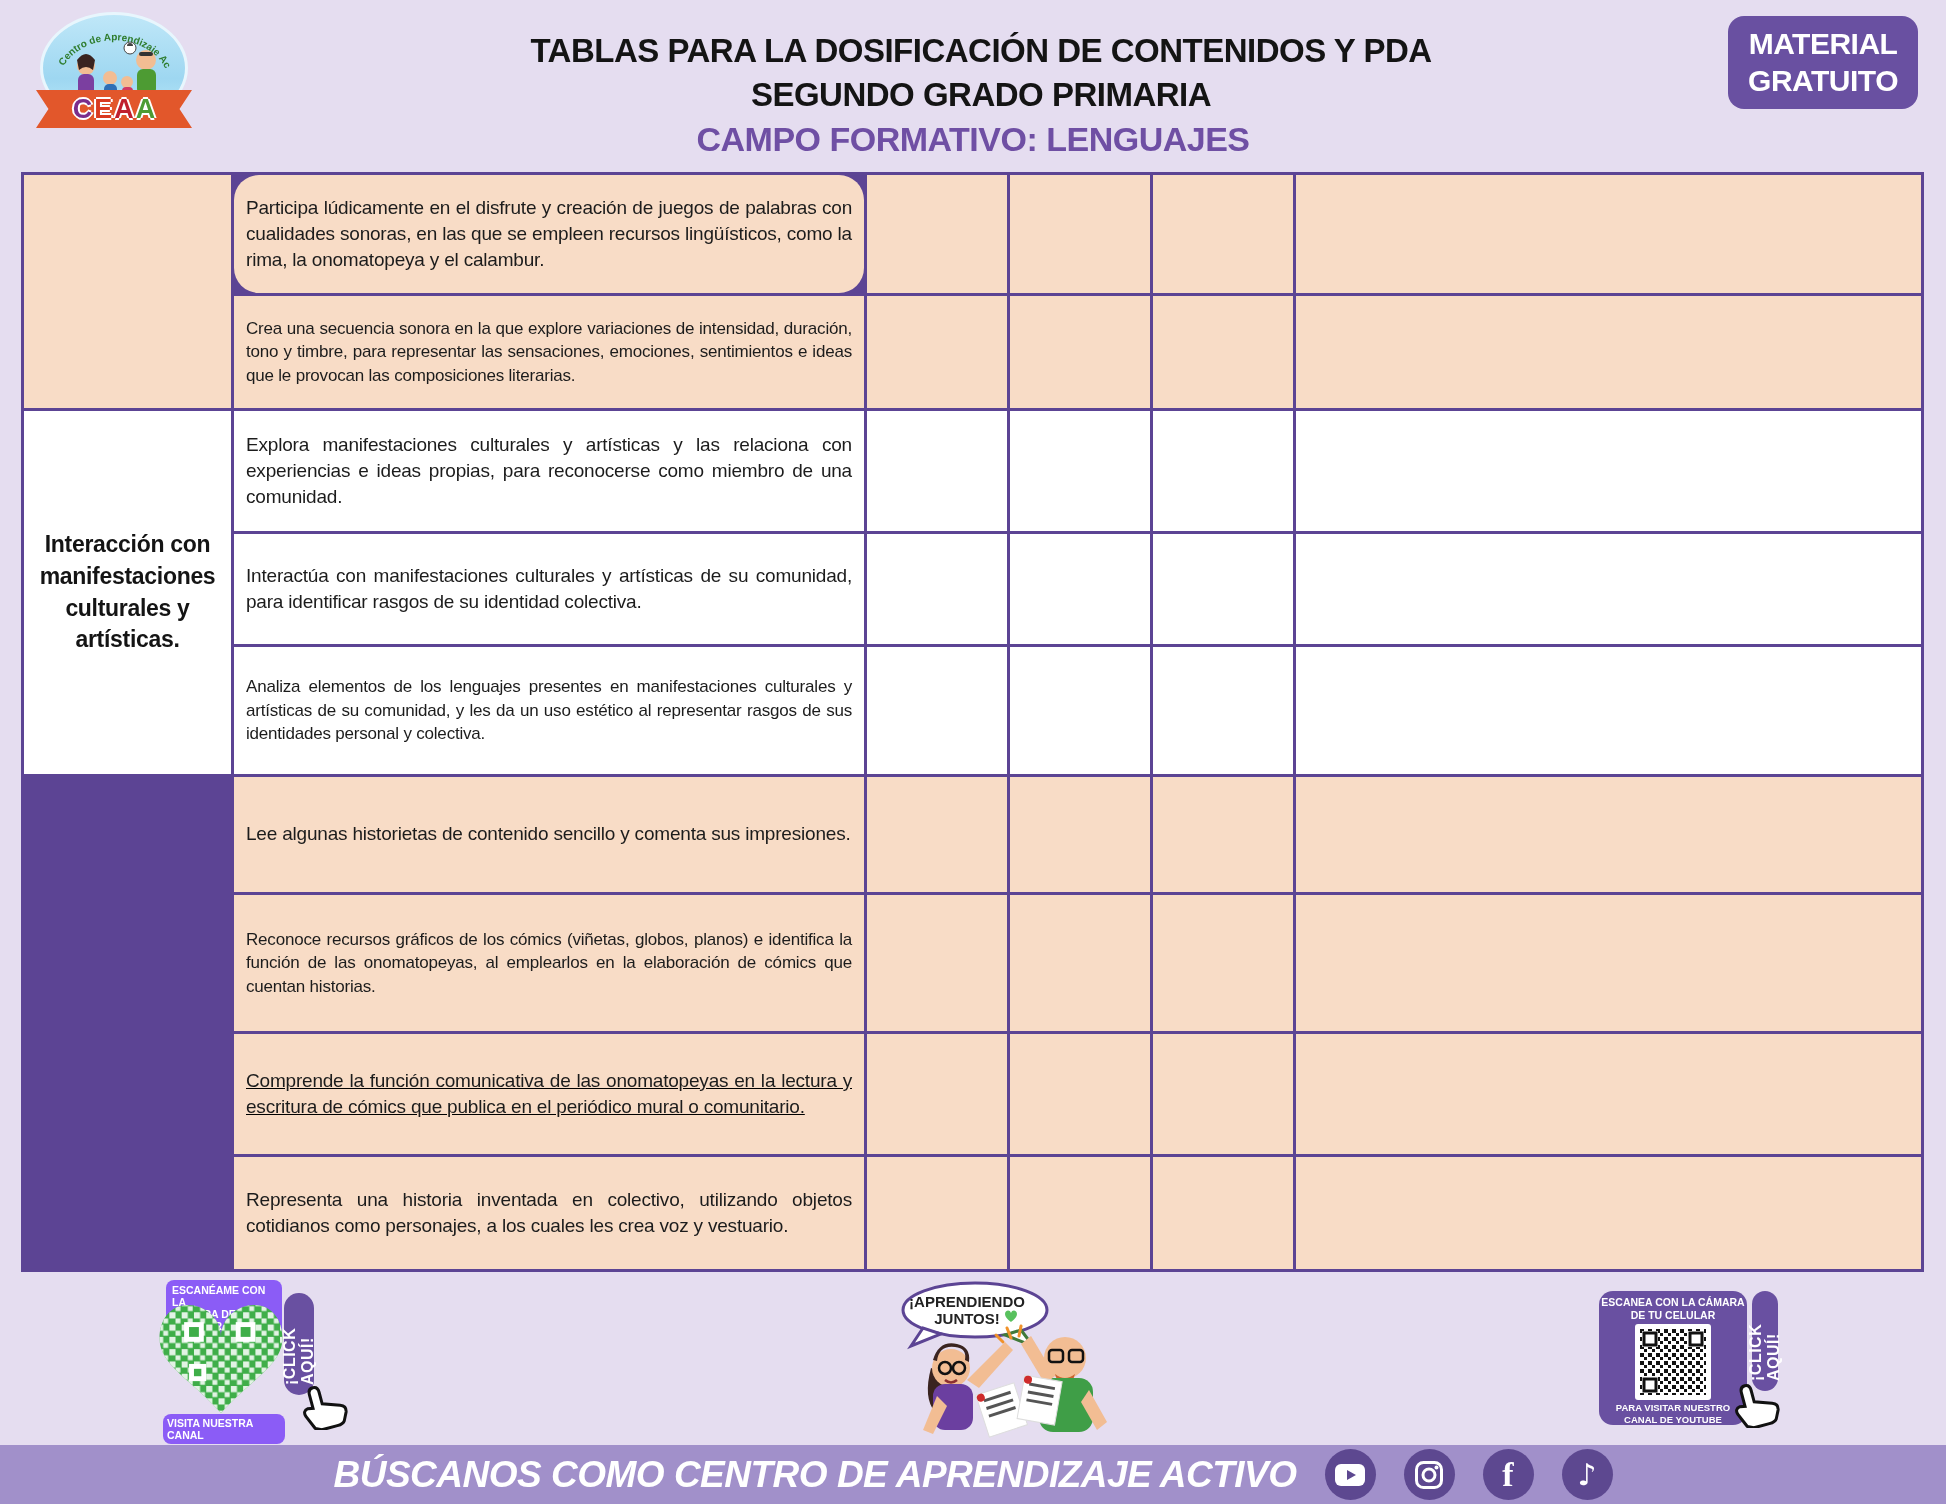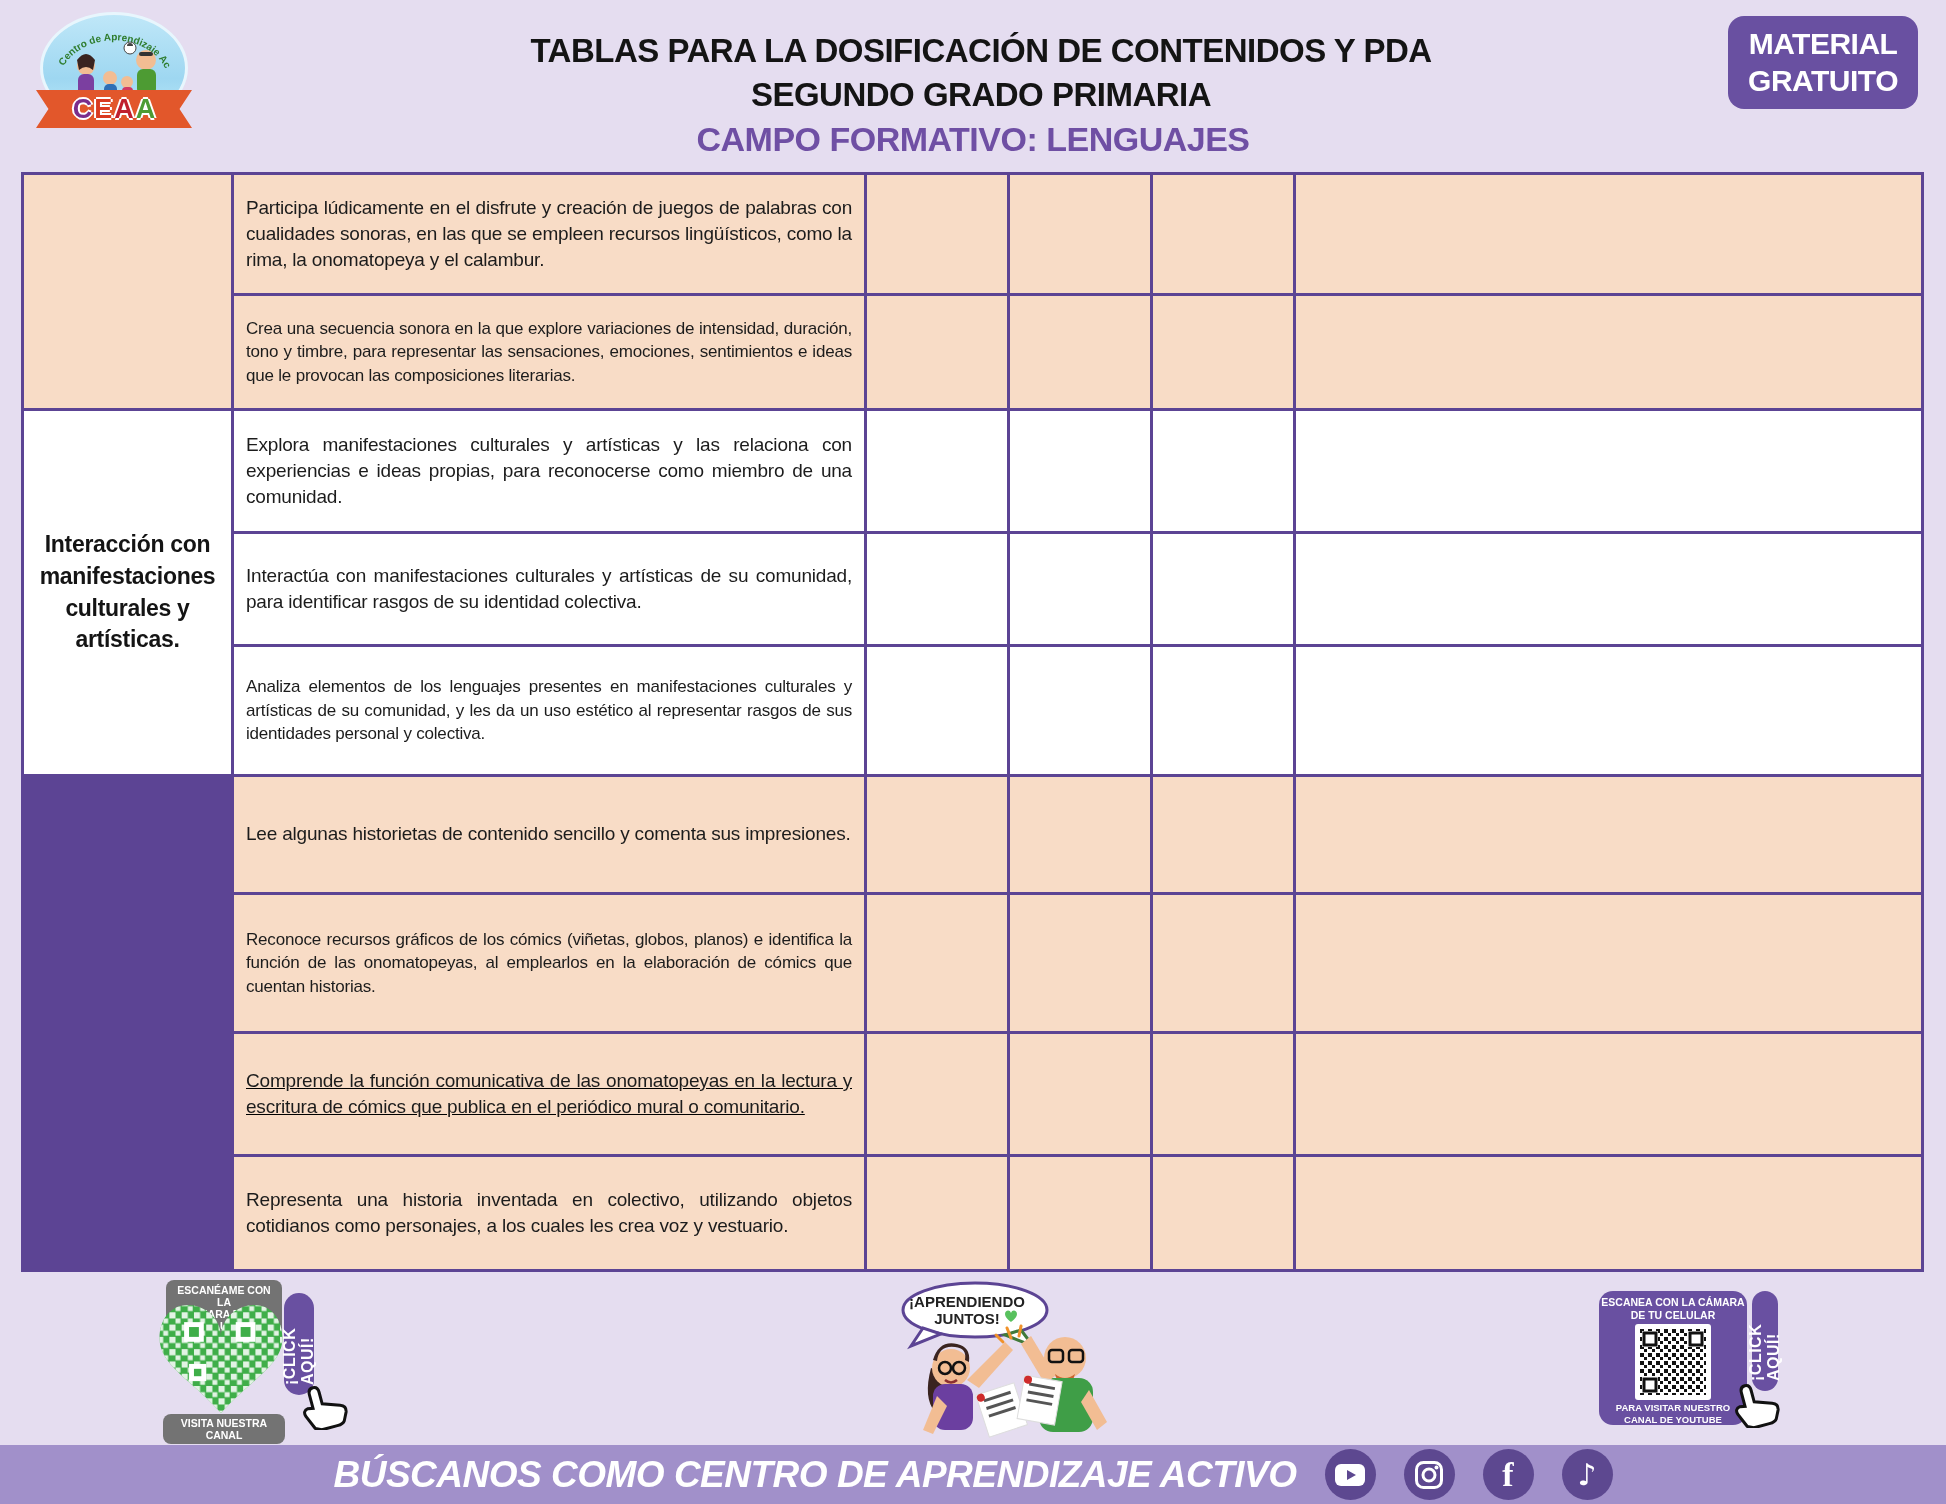--- a/index.html
+++ b/index.html
@@ -50,22 +50,22 @@
   .cell { background:#fff; display:flex; align-items:center; }
   .cell.peach { background:#f8dcc6; }
   .cat { justify-content:center; text-align:center; padding:6px 8px;
     font-weight:bold; font-size:23px; line-height:1.38; color:#141414; letter-spacing:-0.3px; }
   .pda { padding:8px 12px 8px 12px; }
   .pda > div { width:100%; text-align:justify; color:#1c1c1c; line-height:1.38; letter-spacing:-0.2px; }
   .fs-lg > div { font-size:19px; }
   .fs-md > div { font-size:17px; }
 
   
-  .pill { background:#737373; color:#fff; font-weight:bold; border-radius:8px;
-    text-align:center; line-height:1.15; }
+  .pill { background:#8b5cf6; color:#fff; font-weight:bold; border-radius:8px;
+    text-align:left; line-height:1.15; }
   .vpill {
     position:absolute; background:#6950a1; color:#fff; font-weight:bold;
     border-radius:18px; writing-mode:vertical-rl; transform:rotate(180deg);
     text-orientation:mixed; display:flex; align-items:center; justify-content:center;
     font-size:16px; letter-spacing:0.5px; padding:10px 4px;
   }
   .hand { position:absolute; pointer-events:none; }
 
   
   #shop-label-top { position:absolute; left:166px; top:1280px; width:116px; padding:4px 6px; font-size:10.5px; }
@@ -137,21 +137,21 @@
   <div id="badge">
     <div>MATERIAL</div>
     <div>GRATUITO</div>
   </div>
 
   <div id="grid">
 
     <div class="cell peach cat" style="grid-column:1; grid-row:1 / span 2;"></div>
     <div class="cell cat" style="grid-column:1; grid-row:3 / span 3;">Interacción con manifestaciones culturales y artísticas.</div>
 
-    <div class="cell peach pda fs-lg" style="grid-column:2; grid-row:1;">
+    <div class="cell peach pda fs-lg" style="grid-column:2; grid-row:1;border-radius:25px;">
       <div>Participa lúdicamente en el disfrute y creación de juegos de palabras con cualidades sonoras, en las que se empleen recursos lingüísticos, como la rima, la onomatopeya y el calambur.</div>
       </div>
     <div class="cell peach" style="grid-column:3; grid-row:1;"></div>
     <div class="cell peach" style="grid-column:4; grid-row:1;"></div>
     <div class="cell peach" style="grid-column:5; grid-row:1;"></div>
     <div class="cell peach" style="grid-column:6; grid-row:1;"></div>
 
     <div class="cell peach pda fs-md" style="grid-column:2; grid-row:2;">
       <div>Crea una secuencia sonora en la que explore variaciones de intensidad, duración, tono y timbre, para representar las sensaciones, emociones, sentimientos e ideas que le provocan las composiciones literarias.</div>
       </div>

